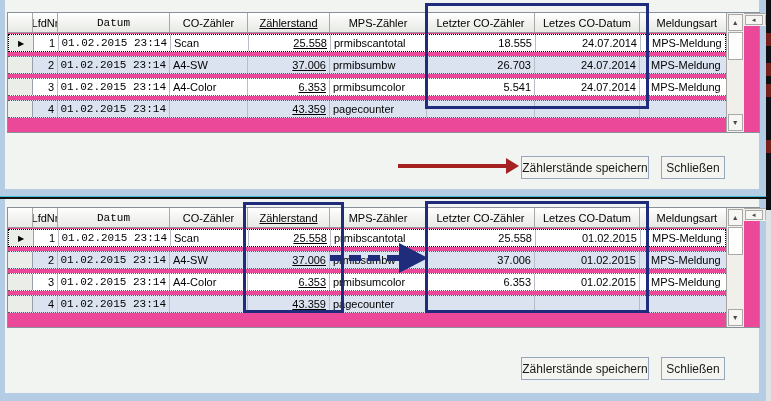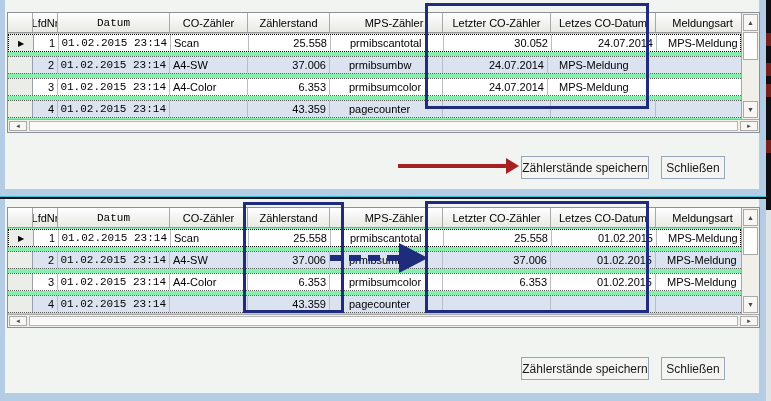--- a/index.html
+++ b/index.html
@@ -15,40 +15,40 @@
   #band-top{position:absolute;left:0;top:189px;width:766px;height:7px;background:#B4CCE4;}
   #line-cyan{position:absolute;left:0;top:196px;width:771px;height:1px;background:#3FC0D8;}
   #line-black{position:absolute;left:0;top:197px;width:771px;height:2px;background:#141414;}
   #band-bottom{position:absolute;left:0;top:393px;width:766px;height:8px;background:#B4CCE4;}
 
   #strip-dark{position:absolute;left:766px;top:0;width:5px;height:210px;background:#0E0E13;}
   .red-mark{position:absolute;left:0;width:5px;height:13px;background:#76201E;}
   #strip-light{position:absolute;left:766px;top:210px;width:5px;height:191px;background:#DEE4E6;}
 
   .grid{position:absolute;left:7px;width:753px;height:121px;border:1px solid #8A9099;
-        background:#86efac;display:flex;flex-direction:column;box-sizing:border-box;}
+        background:#ec4899;display:flex;flex-direction:row;box-sizing:border-box;}
   #grid-top{top:12px;} #grid-bottom{top:8px;}
   .grid-topsec{display:flex;flex:1;min-height:0;}
   .grid-cols{flex:1;display:flex;flex-direction:column;min-width:0;}
   .ghead{display:flex;height:19px;flex:none;background:linear-gradient(#FFFFFF,#E7E9E4);
          border-bottom:1px solid #989898;}
   .hc{border-right:1px solid #A8A8A8;display:flex;align-items:center;justify-content:center;
       box-sizing:border-box;overflow:hidden;white-space:nowrap;}
   .gbody{flex:1;padding-top:1px;overflow:hidden;}
   .grow{display:flex;height:16px;border-top:1px dotted #5A5A5A;border-bottom:1px dotted #5A5A5A;
         margin-bottom:4px;background:#FFFFFF;}
   .grow.alt{background:#DBE2F0;}
   .grow.current{border:1px dotted #000;}
   .rc{display:flex;align-items:center;padding:0 3px;border-right:1px solid #B9BEC6;
       box-sizing:border-box;overflow:hidden;white-space:nowrap;}
   .rc.ar{justify-content:flex-end;}
   .rowhdr{background:#EAEDE8;border-right:1px solid #9AA0A8;justify-content:center;padding:0;
           font-size:8px;color:#000;}
   .cw0{width:25px;flex:none;}.cw1{width:25px;flex:none;}.cw2{width:112px;flex:none;font-family:Liberation Mono, monospace;}
-  .cw3{width:78px;flex:none;}.cw4{width:82px;flex:none;}.cw5{width:97px;flex:none;margin-left:16px;}
+  .cw3{width:78px;flex:none;}.cw4{width:82px;flex:none;text-decoration:underline;}.cw5{width:97px;flex:none;}
   .cw6{width:108px;flex:none;}.cw7{width:105px;flex:none;}.cw8{flex:1;border-right:none;min-width:0;margin-left:8px;}
 
   .vbar{width:17px;flex:none;border-left:1px solid #A5A5A5;background:#F0EFEA;
         display:flex;flex-direction:column;}
   .sb{height:15px;flex:none;background:#F7F6F3;border:1px solid #A9A9A9;margin:1px;
       display:flex;align-items:center;justify-content:center;font-size:7px;color:#4A4A4A;}
   .vthumb{height:26px;flex:none;background:#FDFDFC;border:1px solid #A9A9A9;margin:0 1px;}
   .vspace{flex:1;}
   .hbar{height:12px;flex:none;border-top:1px solid #ABABAB;background:#F0EFEA;display:flex;}
   .hb{width:16px;flex:none;background:#F7F6F3;border:1px solid #A9A9A9;margin:1px;
@@ -103,41 +103,43 @@
           <div class="gbody">
             <div class="grow current">
               <div class="rc cw0 rowhdr">
                   <span>▶</span>
                 </div>
               <div class="rc cw1 ar">1</div>
               <div class="rc cw2 ar">01.02.2015 23:14</div>
               <div class="rc cw3">Scan</div>
               <div class="rc cw4 ar">25.558</div>
               <div class="rc cw5">prmibscantotal</div>
-              <div class="rc cw6 ar">30.052</div>
+              <div class="rc cw6 ar">18.555</div>
               <div class="rc cw7 ar">24.07.2014</div>
               <div class="rc cw8">MPS-Meldung</div>
             </div>
             <div class="grow alt">
               <div class="rc cw0 rowhdr"></div>
               <div class="rc cw1 ar">2</div>
               <div class="rc cw2 ar">01.02.2015 23:14</div>
               <div class="rc cw3">A4-SW</div>
               <div class="rc cw4 ar">37.006</div>
               <div class="rc cw5">prmibsumbw</div>
+              <div class="rc cw6 ar">26.703</div>
               <div class="rc cw7 ar">24.07.2014</div>
               <div class="rc cw8">MPS-Meldung</div>
             </div>
             <div class="grow">
               <div class="rc cw0 rowhdr"></div>
               <div class="rc cw1 ar">3</div>
               <div class="rc cw2 ar">01.02.2015 23:14</div>
               <div class="rc cw3">A4-Color</div>
               <div class="rc cw4 ar">6.353</div>
               <div class="rc cw5">prmibsumcolor</div>
+              <div class="rc cw6 ar">5.541</div>
               <div class="rc cw7 ar">24.07.2014</div>
               <div class="rc cw8">MPS-Meldung</div>
             </div>
             <div class="grow alt">
               <div class="rc cw0 rowhdr"></div>
               <div class="rc cw1 ar">4</div>
               <div class="rc cw2 ar">01.02.2015 23:14</div>
               <div class="rc cw3"></div>
               <div class="rc cw4 ar">43.359</div>
               <div class="rc cw5">pagecounter</div>

